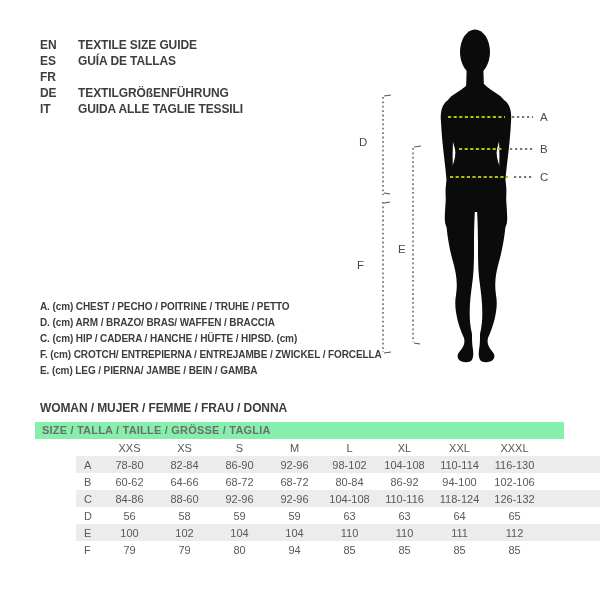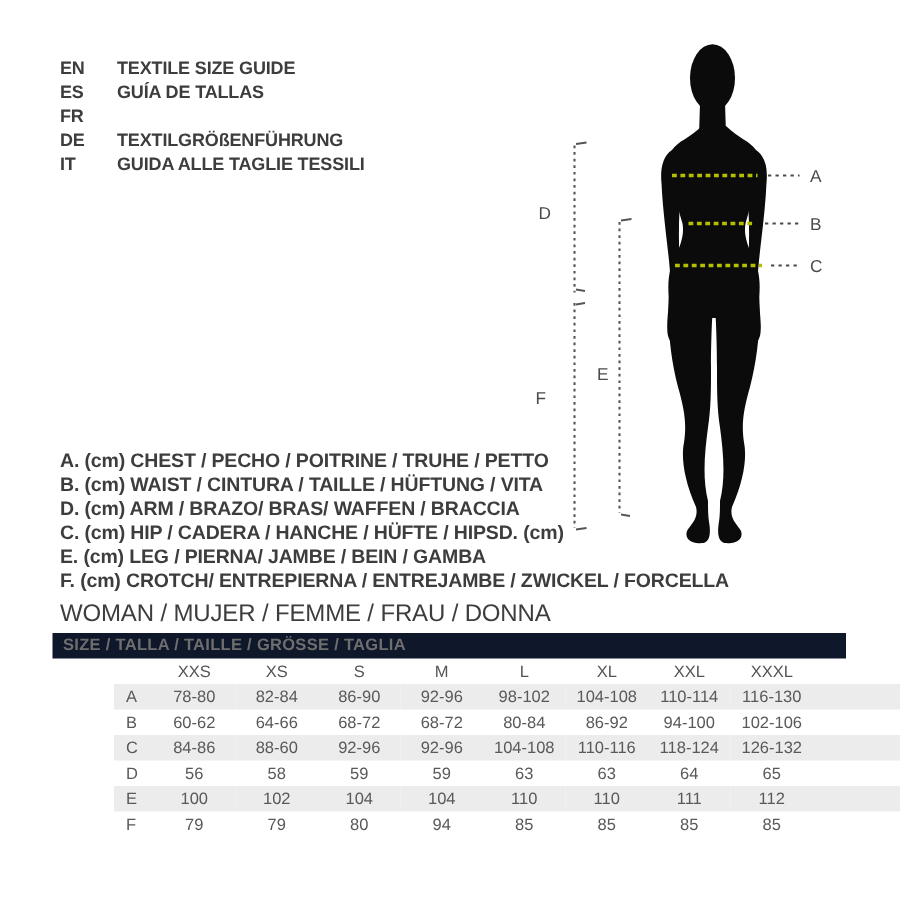--- a/index.html
+++ b/index.html
@@ -8,28 +8,28 @@
     position:relative; width:600px; height:600px; background:#ffffff;
     font-family:"Liberation Sans", sans-serif; overflow:hidden;
   }
   
   .langs { position:absolute; left:40px; top:37px; }
   .lang-row { display:flex; height:16px; align-items:center;
     font-size:12px; font-weight:700; color:#3d3d3d; letter-spacing:-0.1px; }
   .lang-code { width:38px; }
   
   .legend { position:absolute; left:40px; top:299px; }
-  .legend-line { height:16px; line-height:16px; font-size:13px;
+  .legend-line { height:16px; line-height:16px; font-size:10px;
     font-weight:700; color:#3d3d3d; letter-spacing:-0.1px; white-space:nowrap; }
   
-  .section-title { position:absolute; left:40px; top:401px; font-size:16px;
-    font-weight:400; color:#3d3d3d; letter-spacing:-0.1px; }
+  .section-title { position:absolute; left:40px; top:401px; font-size:12px;
+    font-weight:700; color:#3d3d3d; letter-spacing:-0.1px; }
   
   .table-wrap { position:absolute; left:35px; top:422px; width:529px; }
-  .band { height:17px; line-height:17px; background:#0f172a; color:#6e6e6e;
+  .band { height:17px; line-height:17px; background:#86efac; color:#6e6e6e;
     font-size:11px; font-weight:700; padding-left:7px; letter-spacing:0.2px; }
   table { border-collapse:collapse; width:100%; table-layout:fixed;margin-left:41px; }
   td { height:17px; font-size:11px; color:#595959; text-align:center;
     padding:0; vertical-align:middle; }
   td.rl { text-align:left; padding-left:8px; }
   tr.stripe { background:#ececec; }
   tr.colhead td { color:#555; }
   
   .figure-svg { position:absolute; left:330px; top:20px; }
   .fig-label { font-family:"Liberation Sans", sans-serif; font-size:11.5px; fill:#4a4a4a; }
@@ -101,25 +101,24 @@
     <text class="fig-label" x="540" y="121">A</text>
     <text class="fig-label" x="540" y="153">B</text>
     <text class="fig-label" x="540" y="181">C</text>
     <text class="fig-label" x="359" y="146">D</text>
     <text class="fig-label" x="398" y="253">E</text>
     <text class="fig-label" x="357" y="269">F</text>
   </svg>
 
   <div class="legend">
     <div class="legend-line">A. (cm) CHEST / PECHO / POITRINE / TRUHE / PETTO</div>
-    <div class="legend-line">B. (cm) WAIST / CINTURA / TAILLE / HÜFTUNG / VITA</div>
     <div class="legend-line">D. (cm) ARM / BRAZO/ BRAS/ WAFFEN / BRACCIA</div>
     <div class="legend-line">C. (cm) HIP / CADERA / HANCHE / HÜFTE / HIPSD. (cm)</div>
+    <div class="legend-line">F. (cm) CROTCH/ ENTREPIERNA / ENTREJAMBE / ZWICKEL / FORCELLA</div>
     <div class="legend-line">E. (cm) LEG / PIERNA/ JAMBE / BEIN / GAMBA</div>
-    <div class="legend-line">F. (cm) CROTCH/ ENTREPIERNA / ENTREJAMBE / ZWICKEL / FORCELLA</div>
   </div>
 
   <div class="section-title">WOMAN / MUJER / FEMME / FRAU / DONNA</div>
 
   <div class="table-wrap">
     <div class="band">SIZE / TALLA / TAILLE / GRÖSSE / TAGLIA</div>
     <table>
       <colgroup>
         <col style="width:26px">
           <col style="width:55px">

